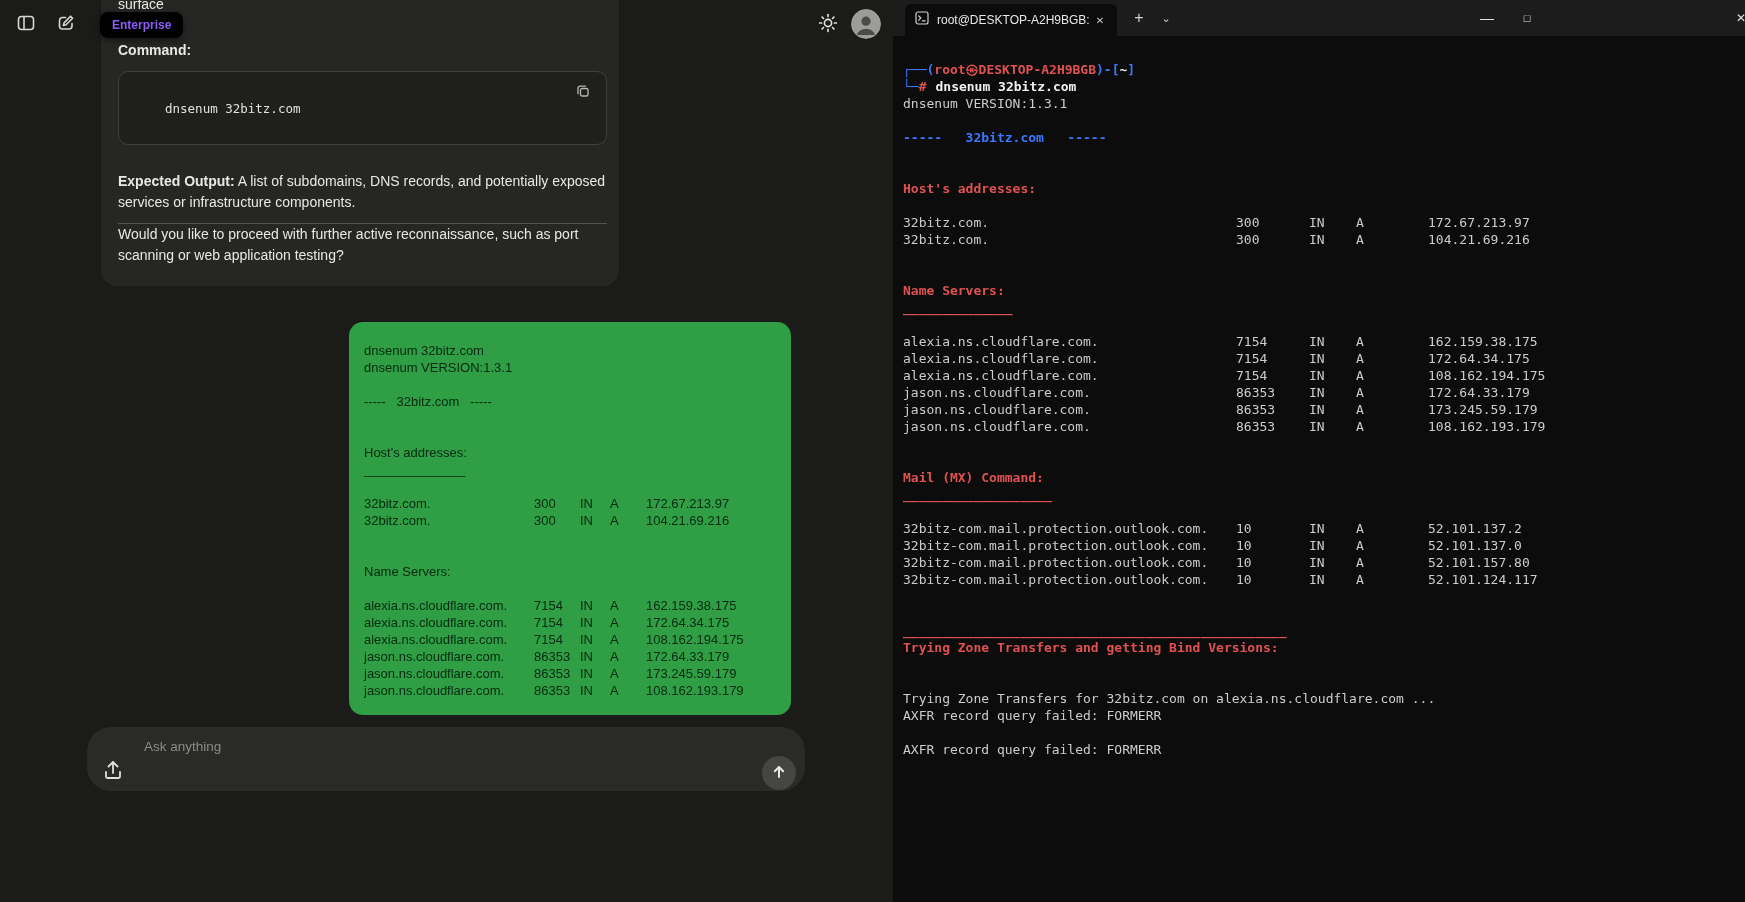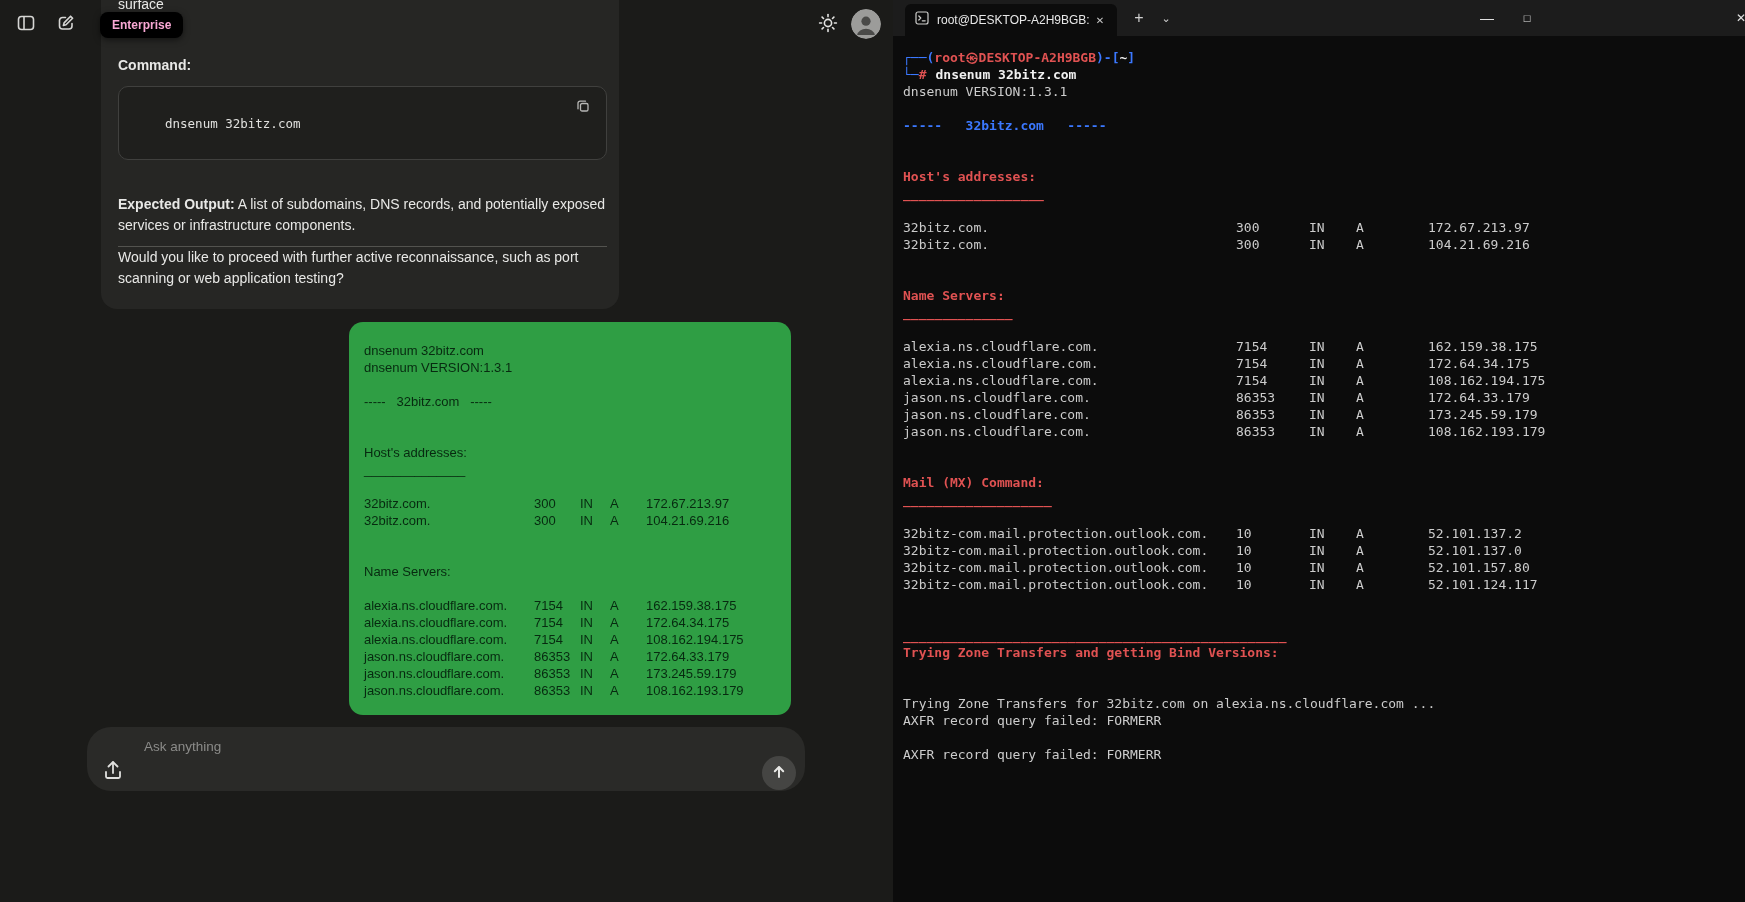--- a/index.html
+++ b/index.html
@@ -14,32 +14,32 @@
     font-family:"Liberation Sans",sans-serif;}
   button{background:none;border:none;cursor:pointer;font-family:inherit;}
 
   
   .chat-panel{position:absolute;left:0;top:0;width:893px;height:902px;background:var(--chat-bg);overflow:hidden;}
   .icon-btn{position:absolute;width:36px;height:36px;border-radius:8px;display:flex;align-items:center;justify-content:center;color:#d6d6d4;}
   #sidebar-toggle{left:8px;top:6px;}
   #compose-btn{left:48px;top:6px;}
   #theme-btn{left:810px;top:6px;}
   .avatar{position:absolute;left:851px;top:9px;width:30px;height:30px;border-radius:50%;overflow:hidden;cursor:pointer;}
-  .tooltip{position:absolute;left:100px;top:12px;height:26px;line-height:26px;padding:0 12px;background:#000;color:#f9a8d4;
+  .tooltip{position:absolute;left:100px;top:12px;height:26px;line-height:26px;padding:0 12px;background:#000;color:#8b5cf6;
     font-size:12px;font-weight:700;border-radius:8px;z-index:30;box-shadow:0 2px 6px rgba(0,0,0,.5);}
 
   .assistant-card{position:absolute;left:101px;top:-40px;width:518px;background:var(--card-bg);border-radius:16px;
     padding:36px 12px 20px 17px;color:var(--txt);font-size:14px;z-index:5;}
   .frag{height:17px;line-height:17px;}
   .frag2{margin-top:12px;}
-  .cmd-label{margin-top:15px;font-weight:700;height:17px;}
+  .cmd-label{font-weight:700;height:17px;}
   .code-block{margin-top:12px;height:74px;background:var(--code-bg);border:1px solid var(--border);border-radius:10px;position:relative;}
   .code-text{position:absolute;left:46px;top:29px;font-family:"DejaVu Sans Mono",monospace;font-size:12.5px;color:#e0e0de;}
   .copy-btn{position:absolute;top:7px;right:10px;width:26px;height:26px;border-radius:6px;display:flex;align-items:center;justify-content:center;color:#b8b8b6;}
-  .expected{margin-top:34px;line-height:21px;}
+  .expected{margin-top:26px;line-height:21px;}
   .expected b{font-weight:700;}
   .divider{height:1px;background:#53534f;margin-top:10px;}
   .question{line-height:21px;}
 
   .green-bubble{position:absolute;left:349px;top:322px;width:442px;height:393px;background:var(--green);
     border-radius:14px;padding:20px 10px 0 15px;color:var(--greentxt);font-size:13px;line-height:17px;overflow:hidden;z-index:4;}
   .g-line{min-height:17px;white-space:pre-wrap;}
   .g-blank{height:17px;}
   .g-row{display:flex;white-space:pre;}
   .g-row .c0{width:170px;}
@@ -63,21 +63,21 @@
   .tab-title{font-size:12px;color:#e8e8e8;margin-left:8px;flex:1;white-space:nowrap;overflow:hidden;}
   .tab-close{width:18px;height:18px;display:flex;align-items:center;justify-content:center;color:#c8c8c8;font-size:10px;cursor:pointer;border-radius:3px;}
   .tb-btn{position:absolute;top:4px;width:28px;height:28px;color:#d0d0d0;border-radius:4px;}
   .new-tab{left:232px;font-size:16px;}
   .dropdown{left:259px;font-size:11px;}
   .win-btn{position:absolute;top:0;height:36px;width:40px;color:#e0e0e0;display:flex;align-items:center;justify-content:center;}
   .win-min{left:574px;font-size:14px;}
   .win-max{left:614px;font-size:11px;}
   .win-close{left:828px;font-size:12px;}
 
-  .term-body{padding:13px 0 0 10px;font-family:"DejaVu Sans Mono",monospace;font-size:13px;line-height:17px;color:var(--twhite);}
+  .term-body{padding:25px 0 0 10px;font-family:"DejaVu Sans Mono",monospace;font-size:13px;line-height:17px;color:var(--twhite);}
   .t-line{white-space:pre;min-height:17px;}
   .t-blank{height:17px;}
   .t-red{color:var(--tred);font-weight:700;}
   .t-blue{color:var(--tblue);font-weight:700;}
   .t-path{color:#f0f0f0;font-weight:700;}
   .t-cmd{color:#f0f0f0;font-weight:700;margin-left:9px;}
   .t-row{display:flex;white-space:pre;}
   .t-row .c0{width:333px;}
   .t-row .c1{width:73px;}
   .t-row .c2{width:47px;}
@@ -231,21 +231,20 @@
   <div class="term-body">
     <div class="t-line"><span class="t-blue">┌──(</span><span class="t-red">root㉿DESKTOP-A2H9BGB</span><span class="t-blue">)-[</span><span class="t-path">~</span><span class="t-blue">]</span></div>
     <div class="t-line"><span class="t-blue">└─</span><span class="t-red">#</span><span class="t-cmd">dnsenum 32bitz.com</span></div>
     <div class="t-line">dnsenum VERSION:1.3.1</div>
     <div class="t-blank"></div>
     <div class="t-line t-blue">-----   32bitz.com   -----</div>
     <div class="t-blank"></div>
     <div class="t-blank"></div>
 
     <div class="t-line t-red">Host's addresses:</div>
-    <div class="t-line t-red">__________________</div>
     <div class="t-blank"></div>
     <div>
         <div class="t-row"><span class="c0">32bitz.com.</span><span class="c1">300</span><span class="c2">IN</span><span class="c3">A</span><span class="c4">172.67.213.97</span></div>
         <div class="t-row"><span class="c0">32bitz.com.</span><span class="c1">300</span><span class="c2">IN</span><span class="c3">A</span><span class="c4">104.21.69.216</span></div>
       </div>
     <div class="t-blank"></div>
     <div class="t-blank"></div>
 
     <div class="t-line t-red">Name Servers:</div>
     <div class="t-line t-red">______________</div>

